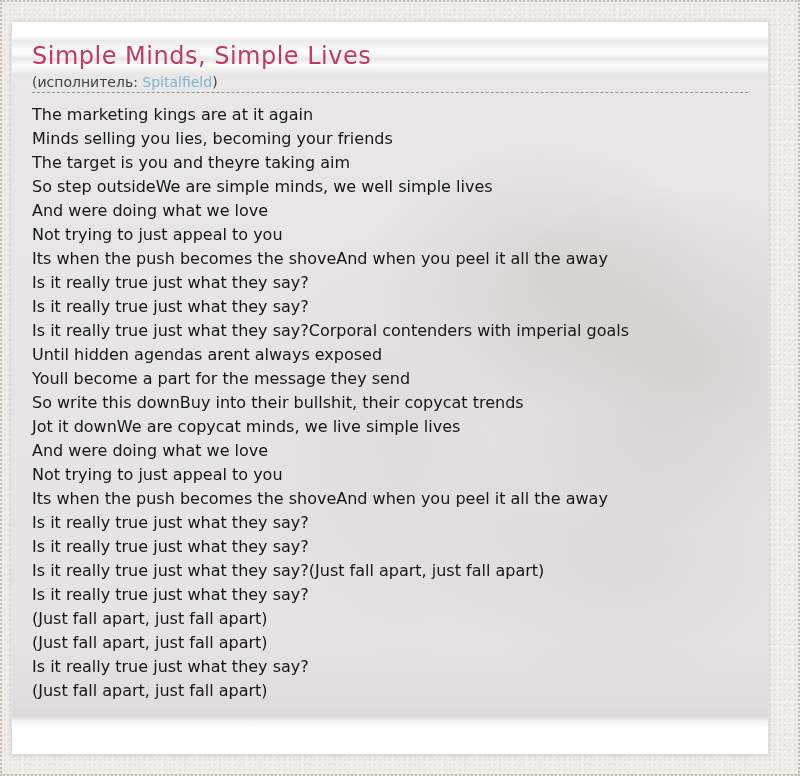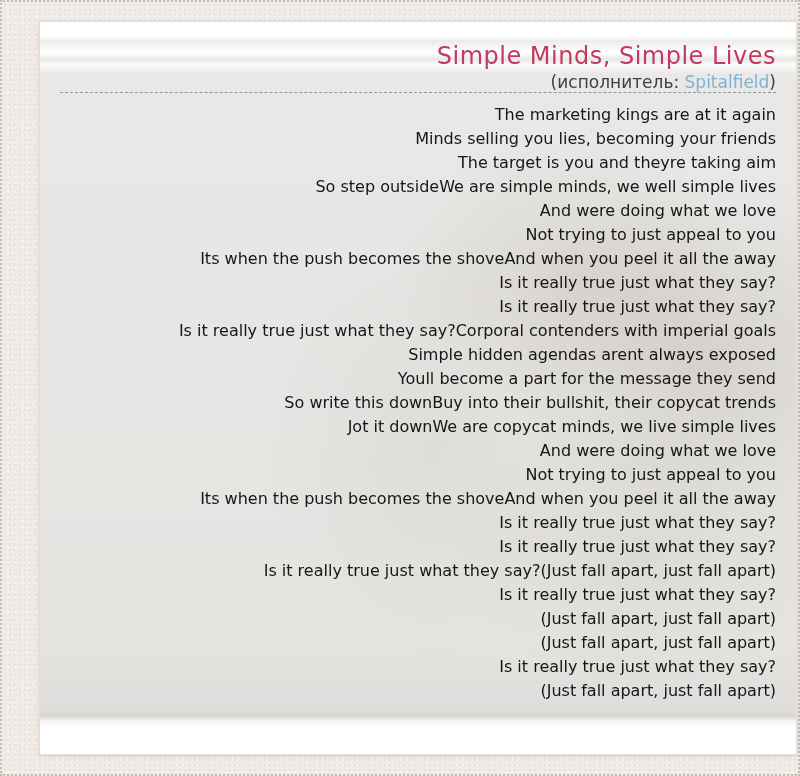--- a/index.html
+++ b/index.html
@@ -15,59 +15,58 @@
     background-color: #f0ebe6;
     background-image:
       radial-gradient(#e5ded6 1px, transparent 1px),
       radial-gradient(#faf7f3 1px, transparent 1px);
     background-size: 5px 5px, 7px 7px;
     background-position: 0 0, 3px 4px;
     border: 2px dotted #c2bcb5;
   }
   .content-box {
     position: absolute;
-    left: 37px;
+    left: 9px;
     top: 19px;
     width: 758px;
     height: 734px;
     border: 1px solid #e3dfda;
     box-shadow: 0 1px 4px rgba(80,70,60,0.18);
     background-color: #ffffff;
     background-image:
       radial-gradient(ellipse 250px 190px at 70% 34%, rgba(96,74,52,0.10), rgba(96,74,52,0) 70%),
       radial-gradient(ellipse 300px 250px at 88% 46%, rgba(84,64,46,0.12), rgba(84,64,46,0) 70%),
       radial-gradient(ellipse 240px 320px at 52% 58%, rgba(110,90,70,0.06), rgba(110,90,70,0) 70%),
       radial-gradient(ellipse 280px 200px at 80% 72%, rgba(96,80,60,0.07), rgba(96,80,60,0) 70%),
       linear-gradient(to bottom,
         #ffffff 0px, #ffffff 14px,
         #ebebe9 19px, #f8f8f6 26px, #ffffff 31px,
         #e7e7e5 37px, #fcfcfb 43px,
         #e9e8e6 52px, #e7e6e4 300px, #e5e4e1 620px,
         #dedddb 688px, #d8d7d4 694px,
         #f4f3f1 699px, #ffffff 706px, #ffffff 100%);
-    text-align: right;
   }
   .title {
     position: relative;
     z-index: 2;
     margin: 0 20px;
     padding-top: 20px;
     font-size: 24px;
     font-weight: normal;
     line-height: 28px;
     letter-spacing: 0.5px;
     color: #c23a63;
     white-space: nowrap;
   }
   .artist-line {
     position: relative;
     z-index: 2;
     margin: 0 20px;
     padding: 2px 0 0 0;
-    font-size: 17px;
+    font-size: 14px;
     line-height: 20px;
     color: #3f3f3f;
     border-bottom: 1px dashed #8f959b;
     white-space: nowrap;
   }
   .artist-link {
     color: #7fb3d5;
     text-decoration: none;
     cursor: pointer;
   }
@@ -92,21 +91,21 @@
         <div class="lyric-line">The marketing kings are at it again</div>
         <div class="lyric-line">Minds selling you lies, becoming your friends</div>
         <div class="lyric-line">The target is you and theyre taking aim</div>
         <div class="lyric-line">So step outsideWe are simple minds, we well simple lives</div>
         <div class="lyric-line">And were doing what we love</div>
         <div class="lyric-line">Not trying to just appeal to you</div>
         <div class="lyric-line">Its when the push becomes the shoveAnd when you peel it all the away</div>
         <div class="lyric-line">Is it really true just what they say?</div>
         <div class="lyric-line">Is it really true just what they say?</div>
         <div class="lyric-line">Is it really true just what they say?Corporal contenders with imperial goals</div>
-        <div class="lyric-line">Simple hidden agendas arent always exposed</div>
+        <div class="lyric-line">Until hidden agendas arent always exposed</div>
         <div class="lyric-line">Youll become a part for the message they send</div>
         <div class="lyric-line">So write this downBuy into their bullshit, their copycat trends</div>
         <div class="lyric-line">Jot it downWe are copycat minds, we live simple lives</div>
         <div class="lyric-line">And were doing what we love</div>
         <div class="lyric-line">Not trying to just appeal to you</div>
         <div class="lyric-line">Its when the push becomes the shoveAnd when you peel it all the away</div>
         <div class="lyric-line">Is it really true just what they say?</div>
         <div class="lyric-line">Is it really true just what they say?</div>
         <div class="lyric-line">Is it really true just what they say?(Just fall apart, just fall apart)</div>
         <div class="lyric-line">Is it really true just what they say?</div>

